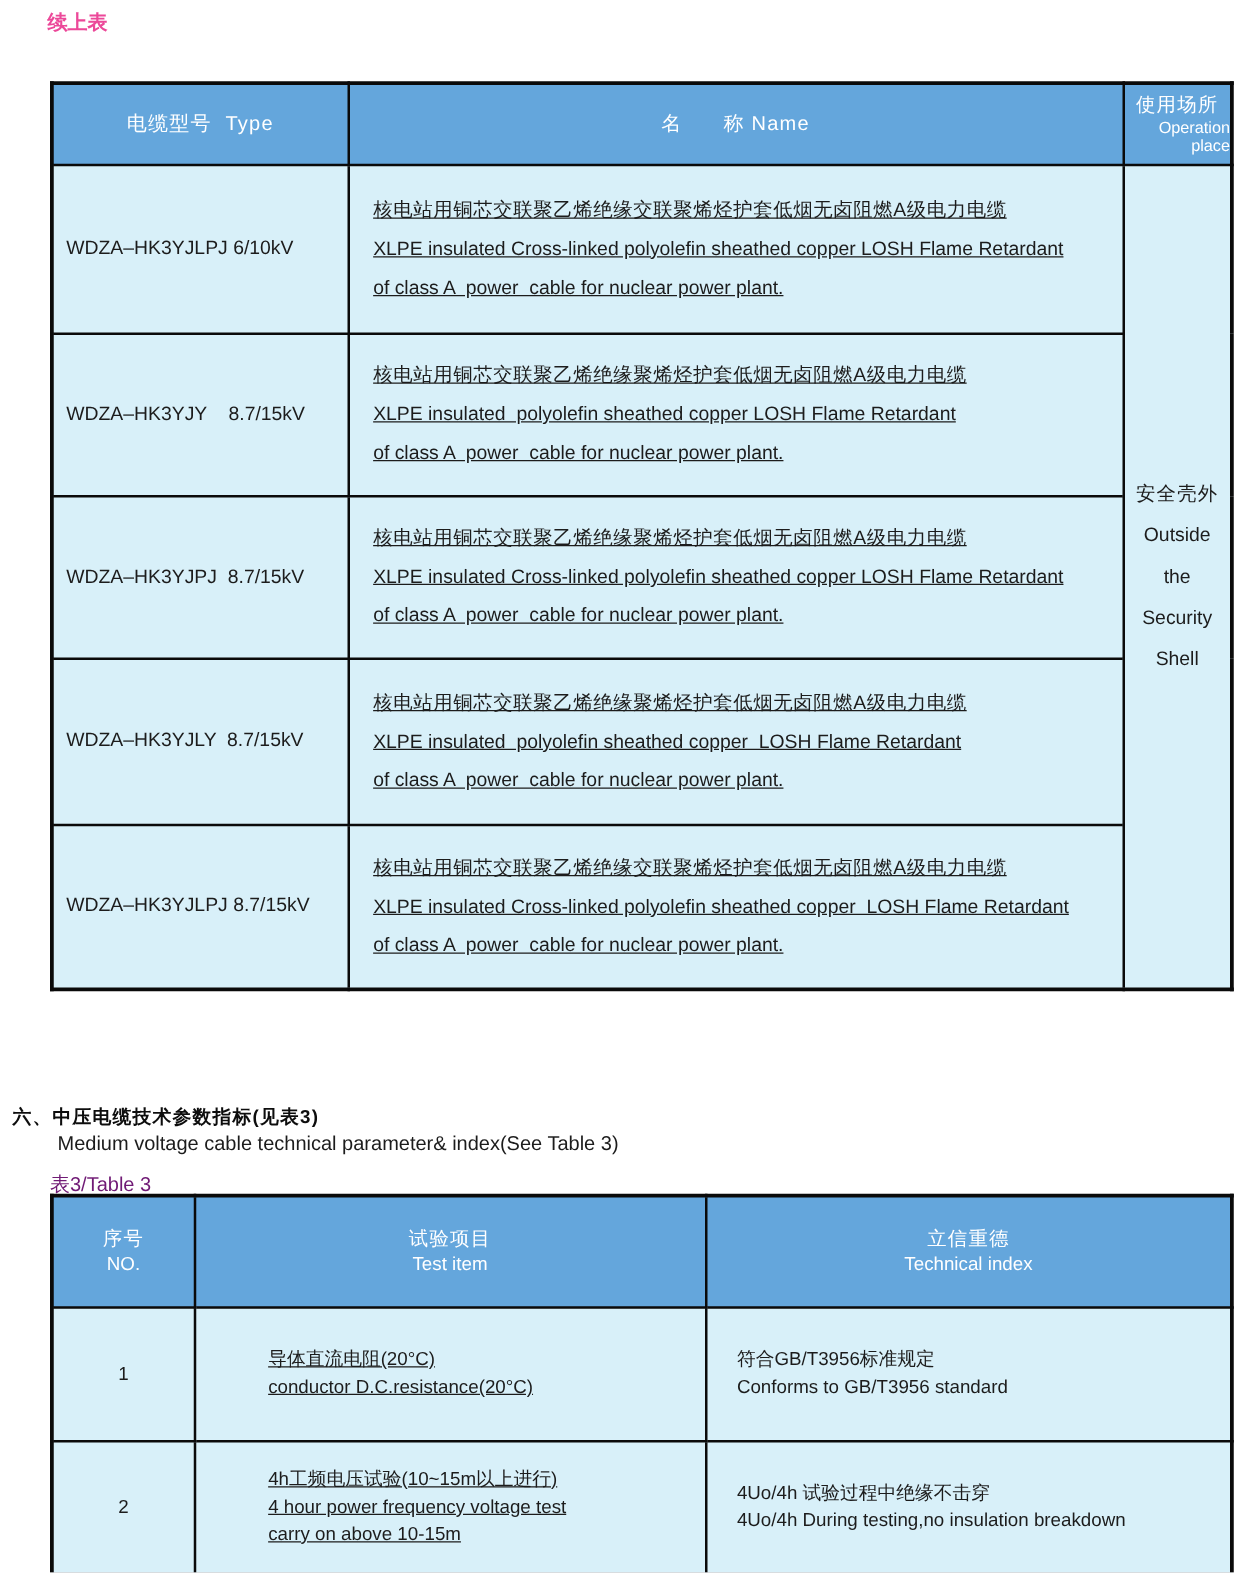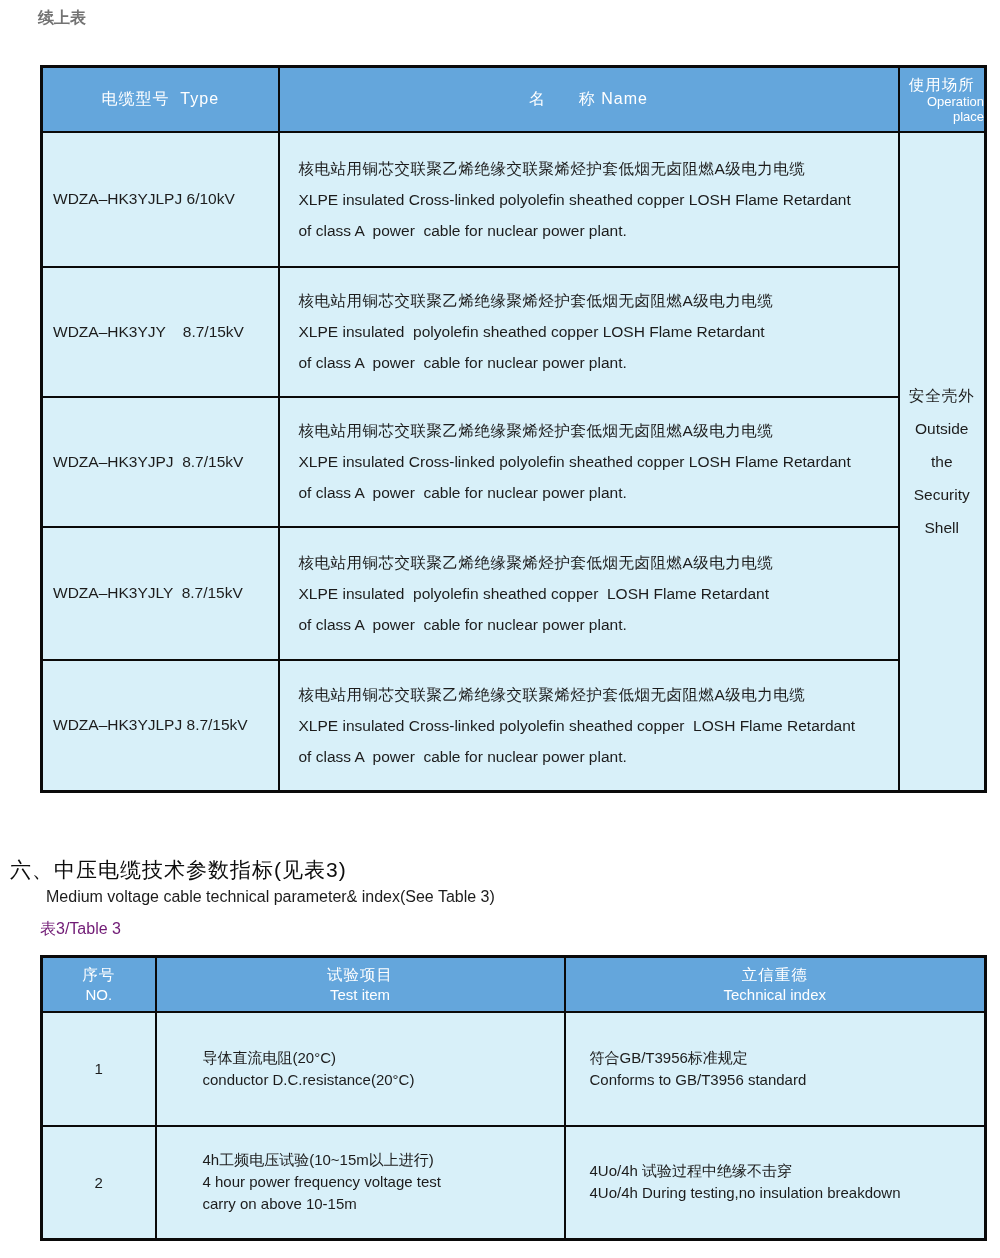--- a/index.html
+++ b/index.html
@@ -1,57 +1,57 @@
 <!DOCTYPE html>
 <html><head>
 <meta charset="utf-8">
 <style>
   * { margin:0; padding:0; box-sizing:border-box; }
   html,body { background:#ffffff; }
   body { font-family:"Liberation Sans","DejaVu Sans",sans-serif; color:#1c1c1c; }
   .page { position:relative; width:1000px; height:1258px; background:#ffffff; overflow:hidden; }
 
-  .continued-label { position:absolute; left:38px; top:8px; font-size:16px; font-weight:bold; color:#737373; }
+  .continued-label { position:absolute; left:38px; top:8px; font-size:16px; font-weight:bold; color:#ec4899; }
 
   
   .t1-wrap { position:absolute; left:40px; top:65px; width:944px; height:726px; }
   table { border-collapse:collapse; table-layout:fixed; width:100%; height:100%; }
   table, th, td { border:2px solid #0a0a0a; }
   table { border-width:3px; }
   th { background:#64A6DC; color:#ffffff; font-weight:normal; vertical-align:middle; text-align:center; }
   td { background:#D8F0F9; vertical-align:middle; }
 
   .t1-wrap thead tr { height:65px; }
   .t1-wrap tbody tr { height:132px; }
   .th-main { font-size:16px; white-space:pre; letter-spacing:1px; }
   .th-place-cn { font-size:15.5px; letter-spacing:1px; line-height:19px; }
   .th-place-en { font-size:13px; line-height:15px;text-align:right; }
 
   .type-cell { padding-left:10px; font-size:15.5px; white-space:pre; color:#1c1c1c; }
-  .name-cell { padding-left:19px; padding-right:20px; }
+  .name-cell { padding-left:19px; padding-right:20px;text-decoration:underline; }
   .name-line { line-height:31px; font-size:15.5px; color:#1c1c1c; white-space:pre-wrap; }
   .name-line.cn { font-size:15.5px; letter-spacing:0.5px; }
   .place-cell { text-align:center; padding:0 2px; }
   .place-line { line-height:33px; font-size:15.5px; color:#1c1c1c; }
   .place-line.cn { letter-spacing:1px; }
 
   
   .section { position:absolute; left:10px; top:856px; width:900px; }
-  .sec-cn { font-size:21px; font-weight:normal; color:#0d0d0d; letter-spacing:1px; }
+  .sec-cn { font-size:15px; font-weight:bold; color:#0d0d0d; letter-spacing:1px;margin-top:28px; }
   .sec-en { margin-left:36px; margin-top:4px; font-size:16px; color:#1c1c1c; }
   .sec-label { margin-left:30px; margin-top:13px; font-size:16px; color:#701a75; }
 
   
   .t3-wrap { position:absolute; left:40px; top:955px; width:944px; height:286px; }
-  .t3-wrap thead tr { height:55px; }
+  .t3-wrap thead tr { height:89px; }
   .t3-wrap tbody tr { height:107px; }
   .t3-th-cn { font-size:15.5px; letter-spacing:1px; line-height:21px; }
   .t3-th-en { font-size:15px; line-height:20px; }
   .no-cell { text-align:center; font-size:15px; }
-  .item-cell { padding-left:46px; }
+  .item-cell { padding-left:58px;text-decoration:underline; }
   .index-cell { padding-left:24px; }
   .param-line { line-height:22px; font-size:15px; color:#1c1c1c; white-space:pre-wrap; }
 
   
   .watermark { position:absolute; left:220px; top:588px; height:76px; display:flex; align-items:center;
                mix-blend-mode:multiply; pointer-events:none; z-index:5; }
   .wm-logo { font-size:62px; font-weight:900; font-style:italic; letter-spacing:-6px;
              color:rgba(224,60,60,0.55); transform:scaleY(0.95); }
   .wm-brand { margin-left:10px; font-size:52px; font-weight:bold; letter-spacing:3px;
               color:rgba(96,156,216,0.5); }

